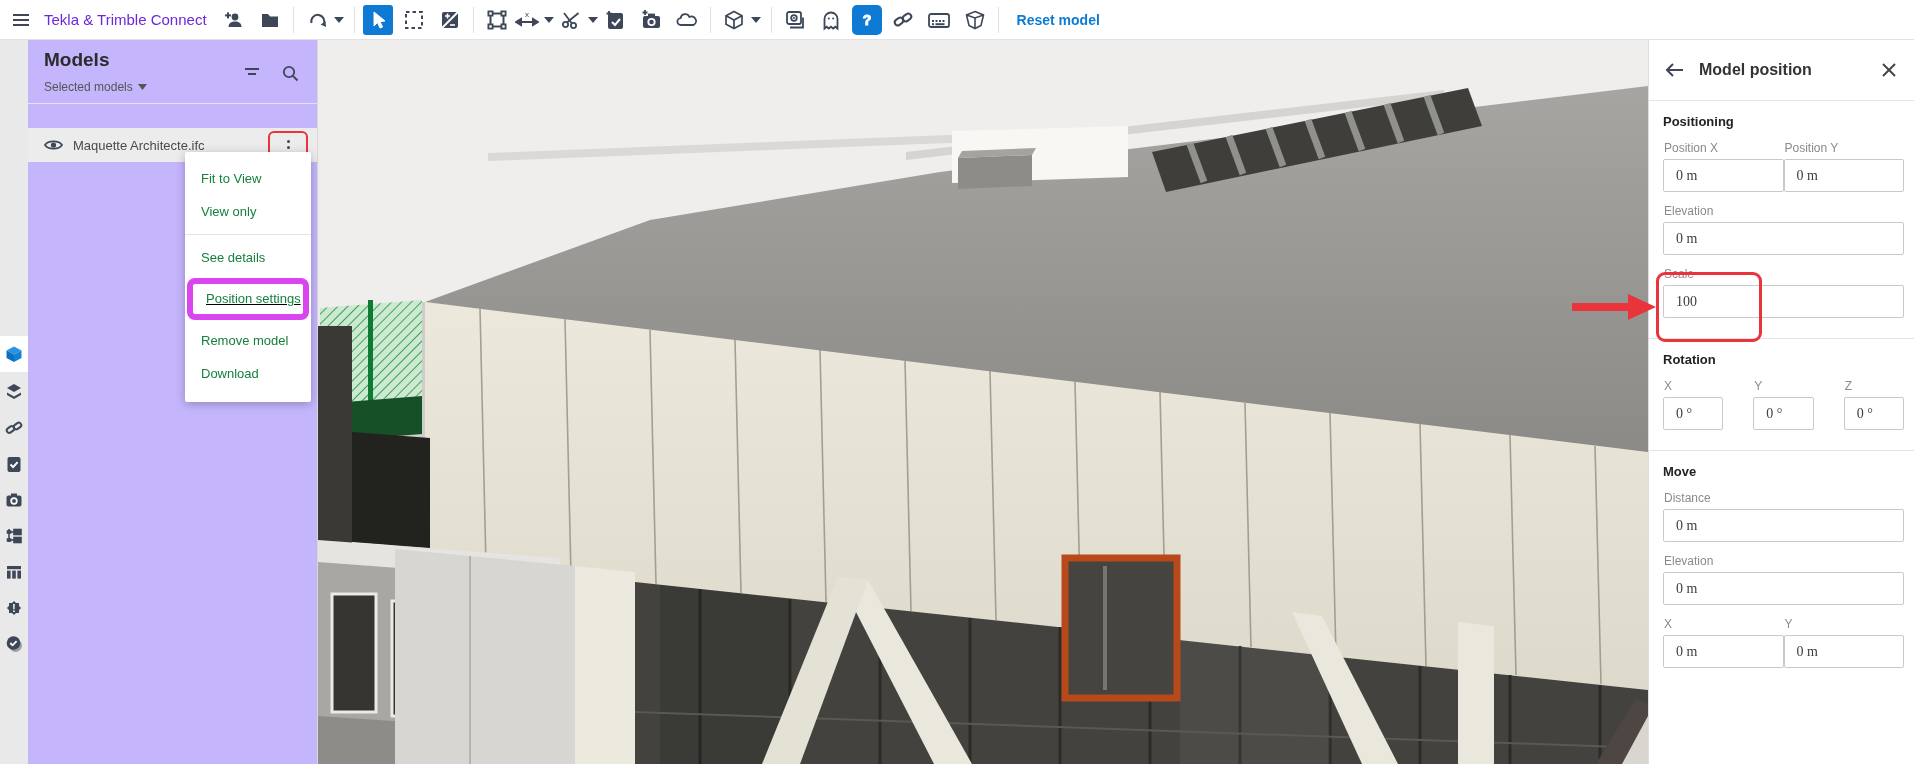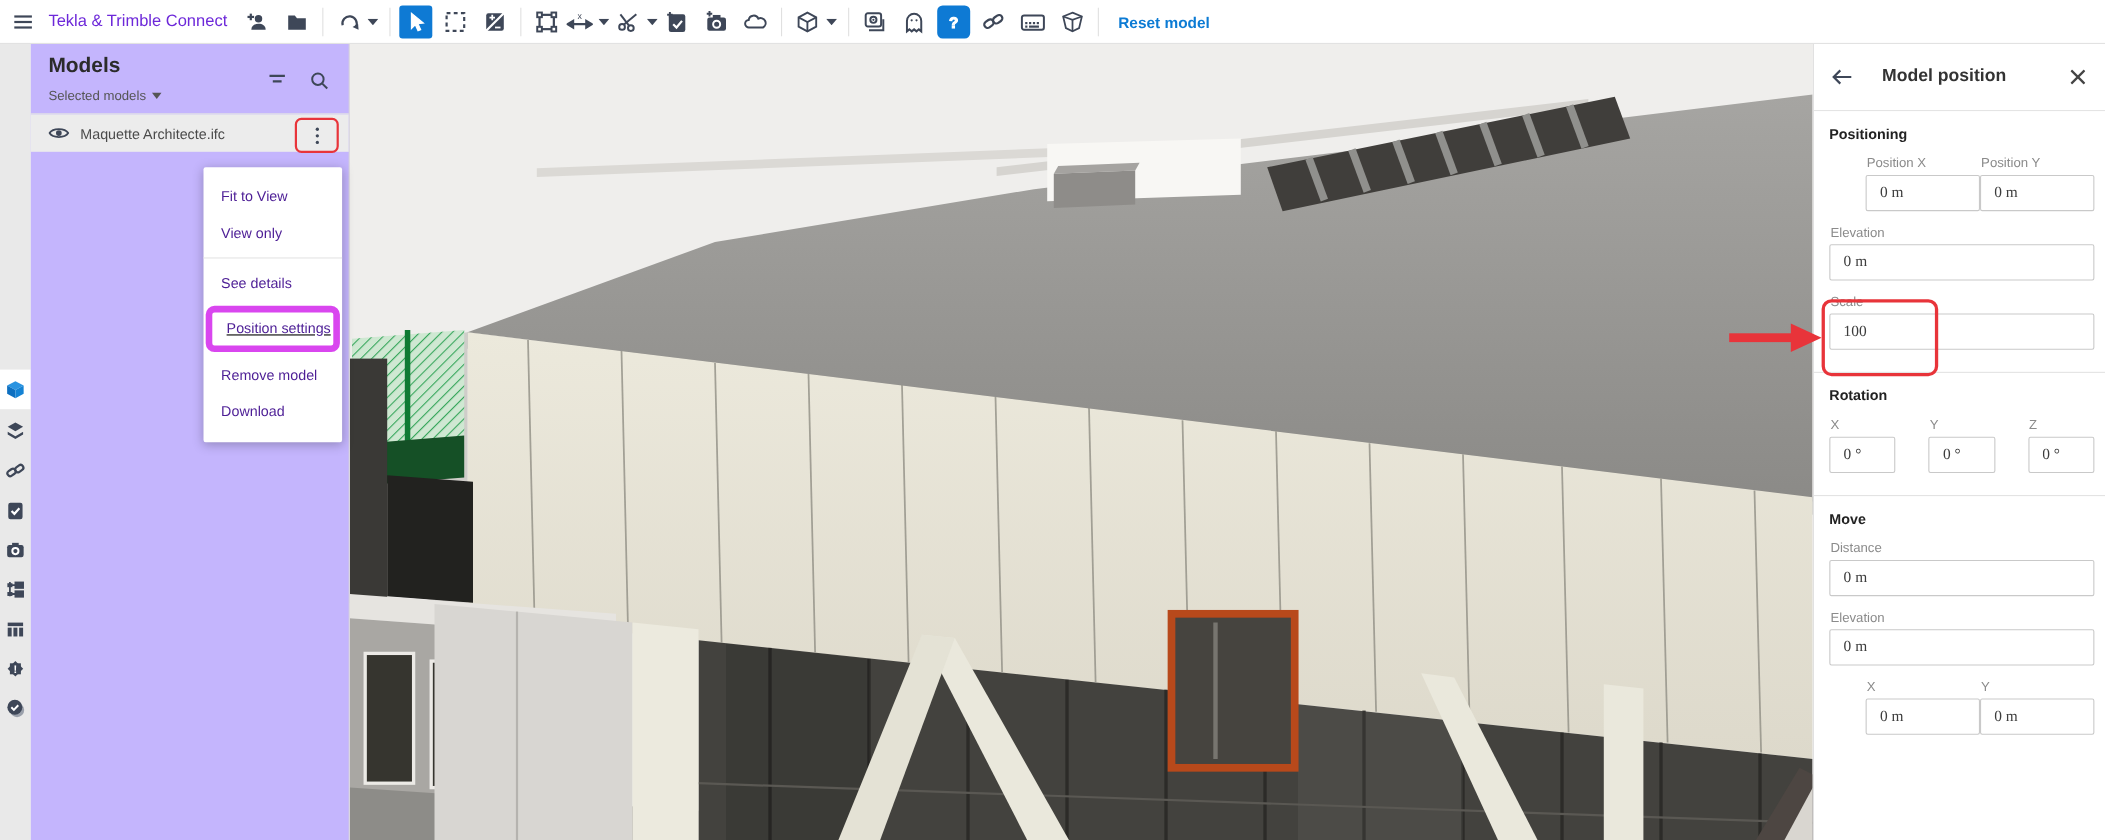--- a/index.html
+++ b/index.html
@@ -21,49 +21,49 @@
   .sbtn{width:28px;height:28px;display:flex;align-items:center;justify-content:center;margin-bottom:8px;cursor:pointer;flex:0 0 auto;}
   .sbtn.active{background:#fff;height:36px;margin-bottom:6px;}
 
   
   .models-panel{position:absolute;left:28px;top:40px;bottom:0;width:290px;background:#c4b5fd;border-right:1px solid #d8d8d8;box-sizing:border-box;}
   .mp-header{position:relative;height:63px;border-bottom:1px solid #e4e4e4;}
   .mp-title{position:absolute;left:16px;top:9px;font-size:19px;font-weight:600;color:#2b2b2b;}
   .mp-sub{position:absolute;left:16px;top:40px;font-size:12px;color:#555;display:flex;align-items:center;gap:5px;cursor:pointer;}
   .mp-sort{position:absolute;right:56px;top:24px;cursor:pointer;}
   .mp-search{position:absolute;right:18px;top:24px;cursor:pointer;}
-  .model-row{position:relative;height:34px;background:#ececec;display:flex;align-items:center;}
+  .model-row{position:relative;height:34px;background:#ececec;display:flex;align-items:center;margin-top:24px;}
   .model-eye{margin:0 10px 0 16px;cursor:pointer;display:flex;}
   .model-name{font-size:13px;color:#4a4a4a;}
   .kebab-ring{position:absolute;right:9px;top:3px;width:36px;height:28px;border:2px solid #e8343a;border-radius:6px;display:flex;align-items:center;justify-content:center;cursor:pointer;background:transparent;}
   .kebab-dots{display:flex;flex-direction:column;gap:3px;}
   .kebab-dots i{width:3px;height:3px;border-radius:50%;background:#3e4758;}
 
   
   .ctx-menu{position:absolute;left:185px;top:152px;width:126px;background:#fff;box-shadow:0 2px 10px rgba(0,0,0,.25);border-radius:2px;padding:10px 0 12px 0;z-index:30;}
-  .ctx-item{height:33px;line-height:33px;padding-left:16px;font-size:13px;color:#4c1d95;cursor:pointer;white-space:nowrap;}
+  .ctx-item{height:33px;line-height:33px;padding-left:16px;font-size:13px;color:#15803d;cursor:pointer;white-space:nowrap;}
   .ctx-div{border-top:1px solid #e4e4e4;margin:6px 0;}
   .ctx-ring{margin:4px 2px;border:6px solid #d946ef;border-radius:8px;text-decoration:underline;}
   .ctx-ring .ctx-item{height:30px;line-height:30px;padding-left:13px;}
 
   
   .viewport{position:absolute;left:318px;top:40px;right:266px;bottom:0;background:#efeeec;overflow:hidden;}
   .viewport svg{display:block;width:100%;height:100%;}
 
   
   .pos-panel{position:absolute;right:0;top:40px;bottom:0;width:266px;background:#fff;border-left:1px solid #dedede;box-sizing:border-box;}
-  .pp-header{height:61px;border-bottom:1px solid #e4e4e4;display:flex;align-items:center;padding:0 14px;box-sizing:border-box;gap:12px;}
+  .pp-header{height:61px;border-bottom:1px solid #e4e4e4;display:flex;align-items:center;padding:0 14px;box-sizing:border-box;}
   .pp-back{width:24px;height:24px;display:flex;align-items:center;justify-content:center;cursor:pointer;flex:0 0 auto;}
   .pp-title{flex:1;font-size:16px;font-weight:600;color:#333;margin-left:12px;}
   .pp-close{width:22px;height:22px;display:flex;align-items:center;justify-content:center;cursor:pointer;flex:0 0 auto;}
   .pp-body{padding:0 10px 0 14px;}
   .sec-title{font-size:13px;font-weight:700;color:#222;margin-top:13px;}
   .fld-label{display:block;font-size:12px;color:#8b8b8b;margin:12px 0 4px 1px;}
   .fld-input{width:100%;height:33px;border:1px solid #c9c9c9;border-radius:2px;box-sizing:border-box;padding:0 6px 0 12px;font-size:14px;color:#3d3d3d;font-family:Liberation Serif, serif;background:#fff;}
-  .row2{display:flex;margin-left:33px;}
+  .row2{display:flex;}
   .row2>div{flex:1;min-width:0;}
   .row3{display:flex;gap:30px;}
   .row3>div{flex:1;min-width:0;}
   .sec-div{border-top:1px solid #e3e3e3;margin:20px -10px 0 -14px;}
   .scale-wrap{position:relative;}
   .scale-ring{position:absolute;left:-7px;top:5px;width:100px;height:64px;border:3px solid #e8343a;border-radius:9px;pointer-events:none;}
 
   
   .red-arrow{position:absolute;left:1570px;top:292px;width:88px;height:30px;z-index:40;pointer-events:none;}
 </style>

